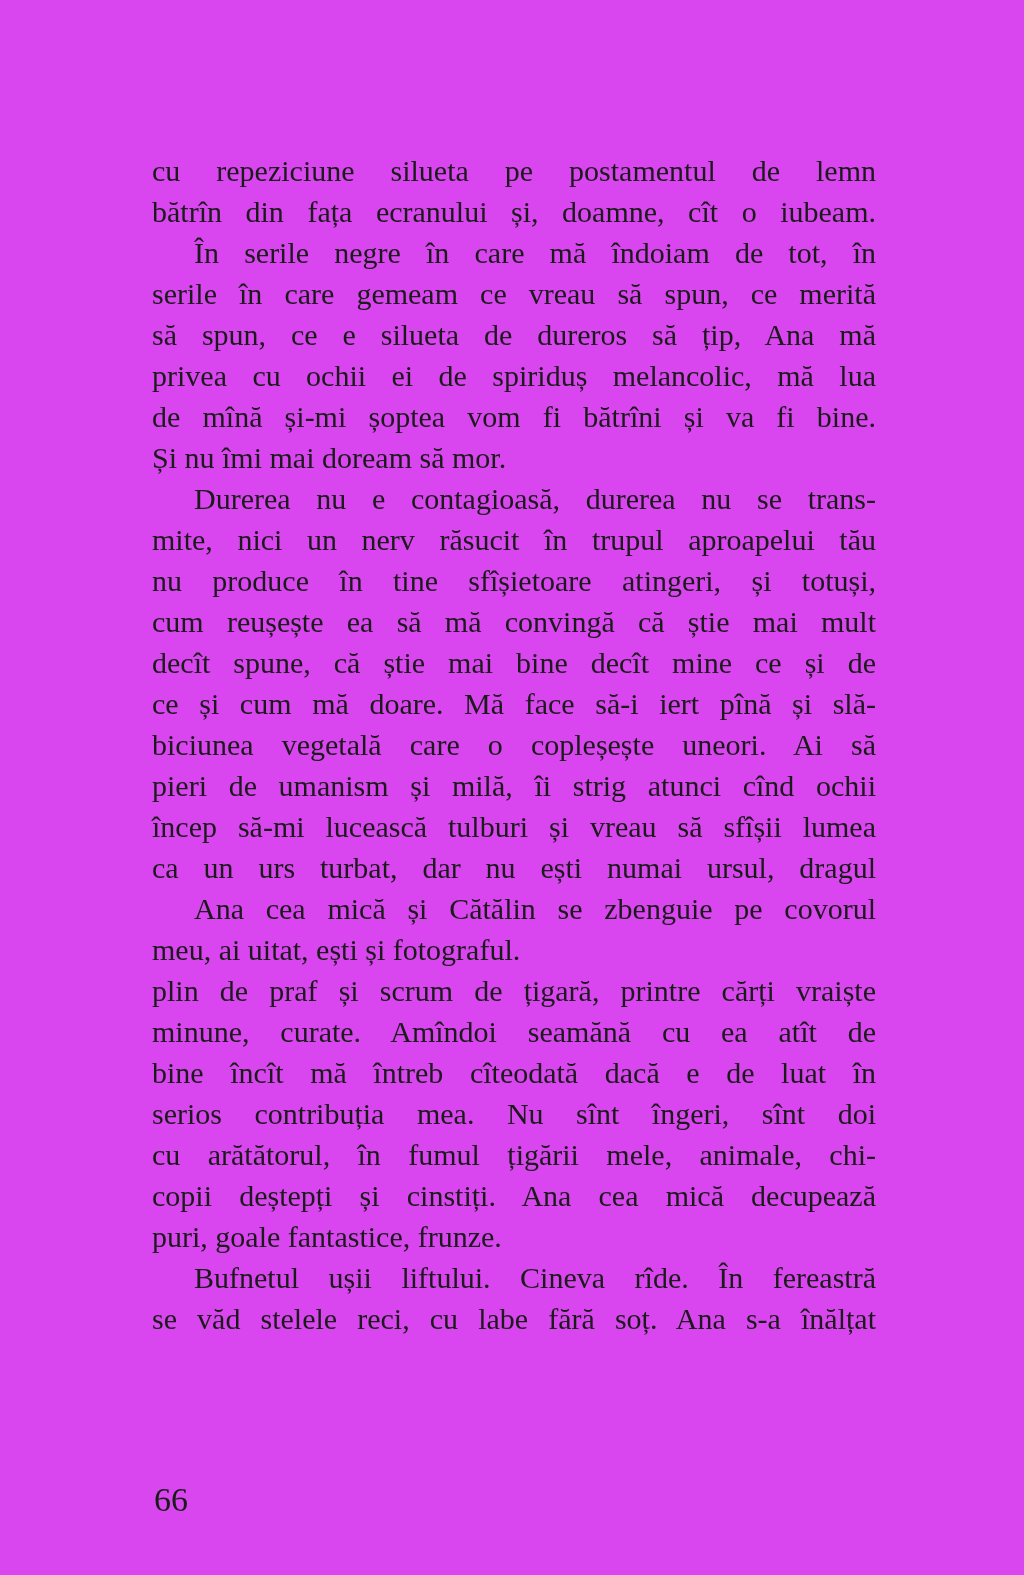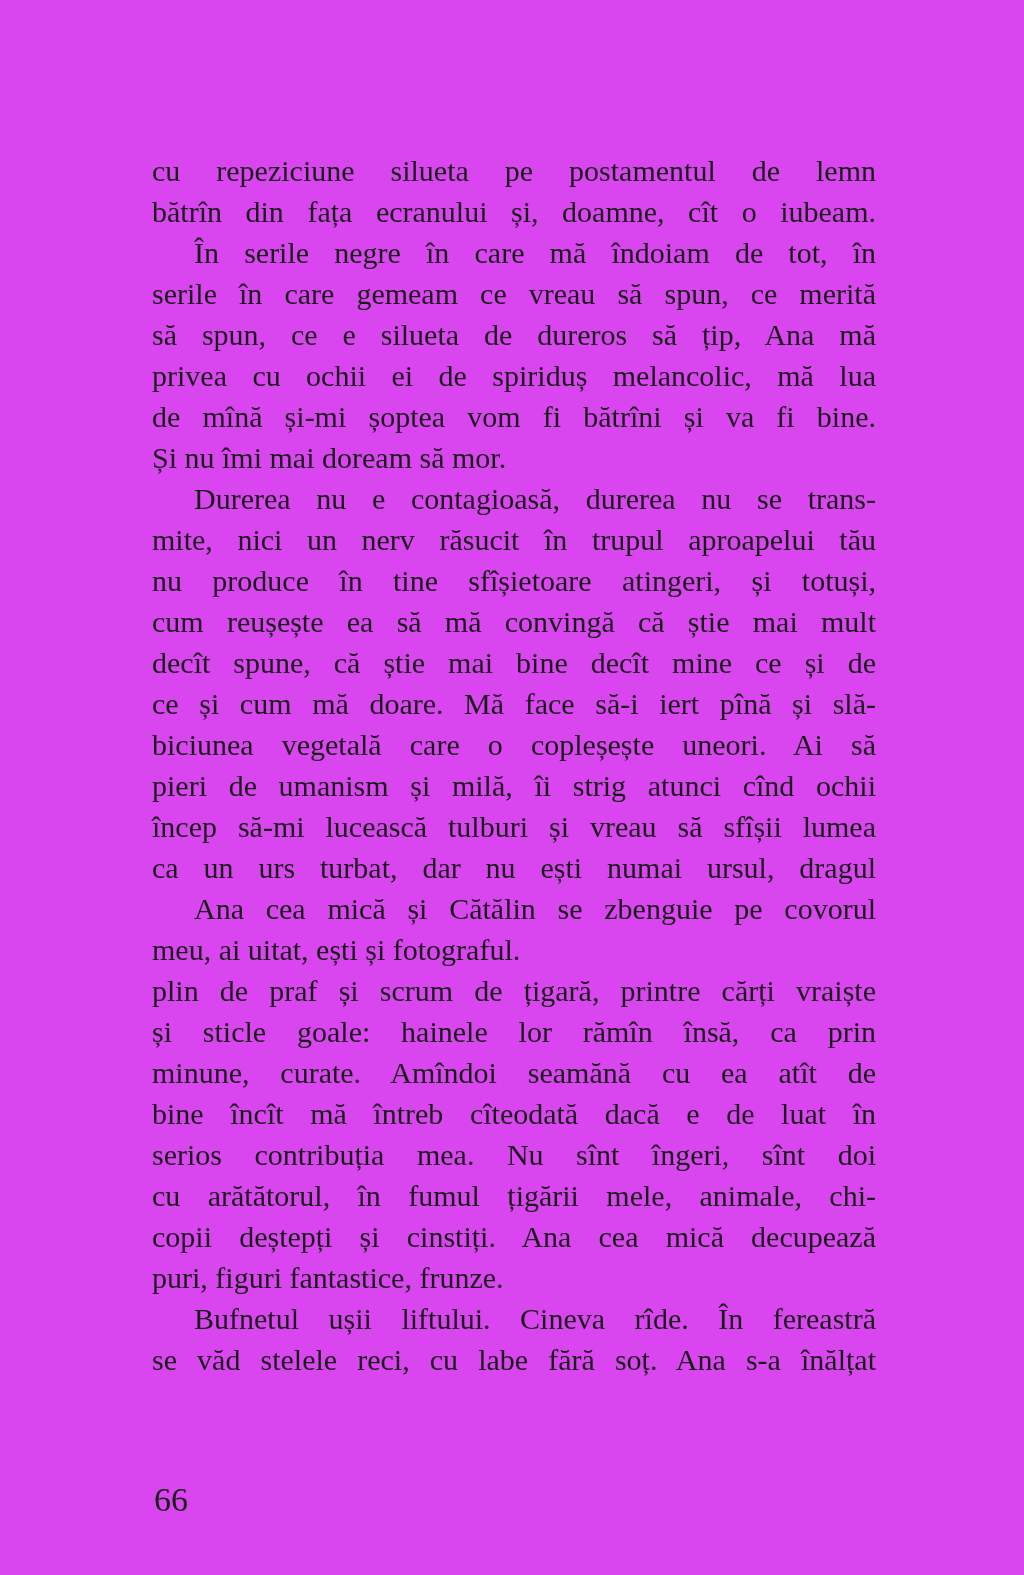--- a/index.html
+++ b/index.html
@@ -67,24 +67,23 @@
       <div class="line">cum reușește ea să mă convingă că știe mai mult</div>
       <div class="line">decît spune, că știe mai bine decît mine ce și de</div>
       <div class="line">ce și cum mă doare. Mă face să-i iert pînă și slă-</div>
       <div class="line">biciunea vegetală care o copleșește uneori. Ai să</div>
       <div class="line">pieri de umanism și milă, îi strig atunci cînd ochii</div>
       <div class="line">încep să-mi lucească tulburi și vreau să sfîșii lumea</div>
       <div class="line">ca un urs turbat, dar nu ești numai ursul, dragul</div>
       <div class="line indent">Ana cea mică și Cătălin se zbenguie pe covorul</div>
       <div class="line end">meu, ai uitat, ești și fotograful.</div>
       <div class="line">plin de praf și scrum de țigară, printre cărți vraiște</div>
-      <div class="line">și sticle goale: hainele lor rămîn însă, ca prin</div>
       <div class="line">minune, curate. Amîndoi seamănă cu ea atît de</div>
       <div class="line">bine încît mă întreb cîteodată dacă e de luat în</div>
       <div class="line">serios contribuția mea. Nu sînt îngeri, sînt doi</div>
       <div class="line">cu arătătorul, în fumul țigării mele, animale, chi-</div>
       <div class="line">copii deștepți și cinstiți. Ana cea mică decupează</div>
-      <div class="line end">puri, figuri fantastice, frunze.</div>
+      <div class="line end">puri, goale fantastice, frunze.</div>
       <div class="line indent">Bufnetul ușii liftului. Cineva rîde. În fereastră</div>
       <div class="line">se văd stelele reci, cu labe fără soț. Ana s-a înălțat</div>
     </div>
   <div class="page-number">66</div>
 </div>
 
 </body></html>

